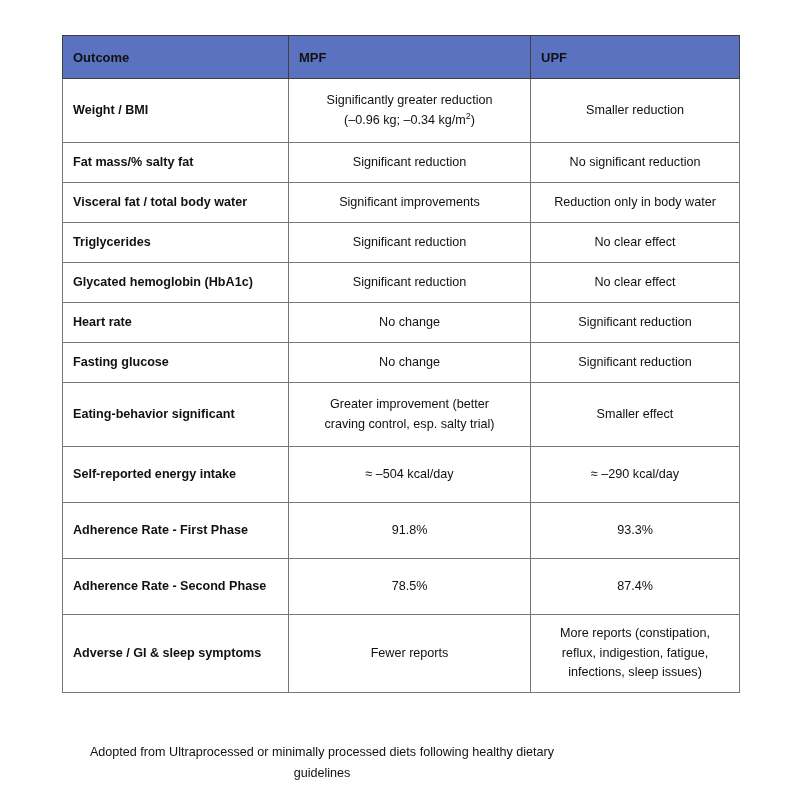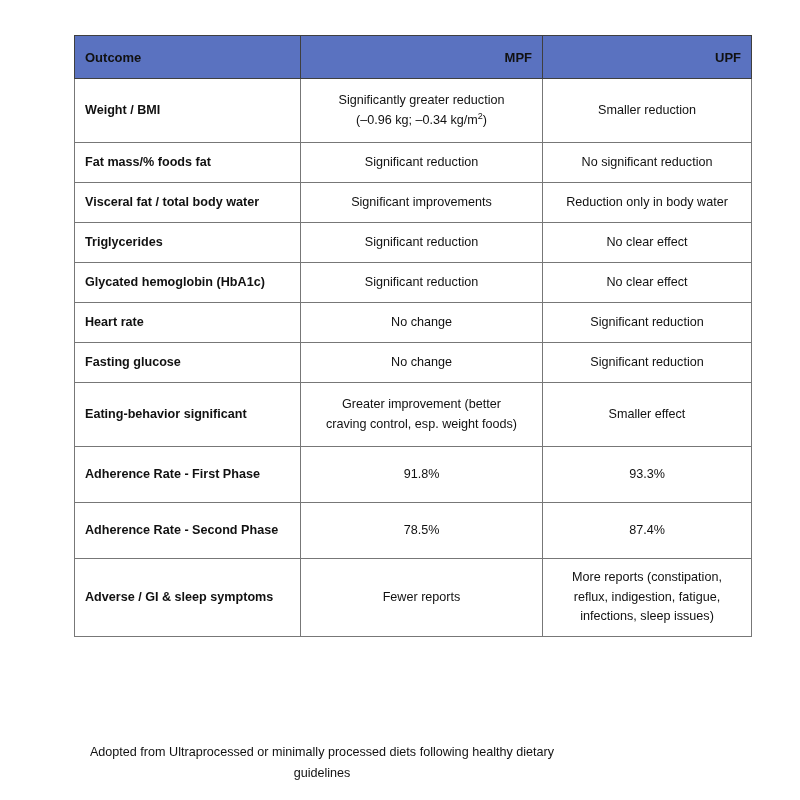--- a/index.html
+++ b/index.html
@@ -15,21 +15,21 @@
     overflow: hidden;
   }
   .page {
     position: relative;
     width: 800px;
     height: 800px;
     box-sizing: border-box;
   }
   .table-wrap {
     position: absolute;
-    left: 74px;
+    left: 62px;
     top: 35px;
     width: 677px;
   }
   table.comparison {
     border-collapse: collapse;
     table-layout: fixed;
     width: 677px;
     border: 1.5px solid #4a4a4a;
   }
   table.comparison col.c-outcome { width: 226px; }
@@ -43,21 +43,21 @@
     font-weight: bold;
     height: 43px;
     padding: 0 10px;
     border: 1.2px solid #3f3f3f;
     box-sizing: border-box;
   }
   thead th.h-outcome {
     text-align: left;
   }
   thead th.h-mpf, thead th.h-upf {
-    text-align: right;
+    text-align: left;
   }
 
   tbody td {
     border: 1.1px solid #777777;
     box-sizing: border-box;
     font-size: 12.6px;
     line-height: 1.55;
     padding: 7px 10px;
     vertical-align: middle;
   }
@@ -116,21 +116,21 @@
         <tr class="r-tall">
           <td class="cell-outcome">Weight / BMI</td>
           <td class="cell-val">
             <span>Significantly greater reduction</span><br>
             <span>(–0.96 kg; –0.34 kg/m</span><sup>2</sup><span>)</span>
           </td>
           <td class="cell-val">Smaller reduction</td>
         </tr>
 
         <tr class="r-std">
-          <td class="cell-outcome">Fat mass/% foods fat</td>
+          <td class="cell-outcome">Fat mass/% salty fat</td>
           <td class="cell-val">Significant reduction</td>
           <td class="cell-val">No significant reduction</td>
         </tr>
 
         <tr class="r-std">
           <td class="cell-outcome">Visceral fat / total body water</td>
           <td class="cell-val">Significant improvements</td>
           <td class="cell-val">Reduction only in body water</td>
         </tr>
 
@@ -156,25 +156,30 @@
           <td class="cell-outcome">Fasting glucose</td>
           <td class="cell-val">No change</td>
           <td class="cell-val">Significant reduction</td>
         </tr>
 
 
         <tr class="r-tall">
           <td class="cell-outcome">Eating-behavior significant</td>
           <td class="cell-val">
             <span>Greater improvement (better</span><br>
-            <span>craving control, esp. weight foods)</span>
+            <span>craving control, esp. salty trial)</span>
           </td>
           <td class="cell-val">Smaller effect</td>
         </tr>
 
+        <tr class="r-mid">
+          <td class="cell-outcome">Self-reported energy intake</td>
+          <td class="cell-val">≈ –504 kcal/day</td>
+          <td class="cell-val">≈ –290 kcal/day</td>
+        </tr>
 
         <tr class="r-mid">
           <td class="cell-outcome">Adherence Rate - First Phase</td>
           <td class="cell-val">91.8%</td>
           <td class="cell-val">93.3%</td>
         </tr>
 
         <tr class="r-mid">
           <td class="cell-outcome">Adherence Rate - Second Phase</td>
           <td class="cell-val">78.5%</td>

